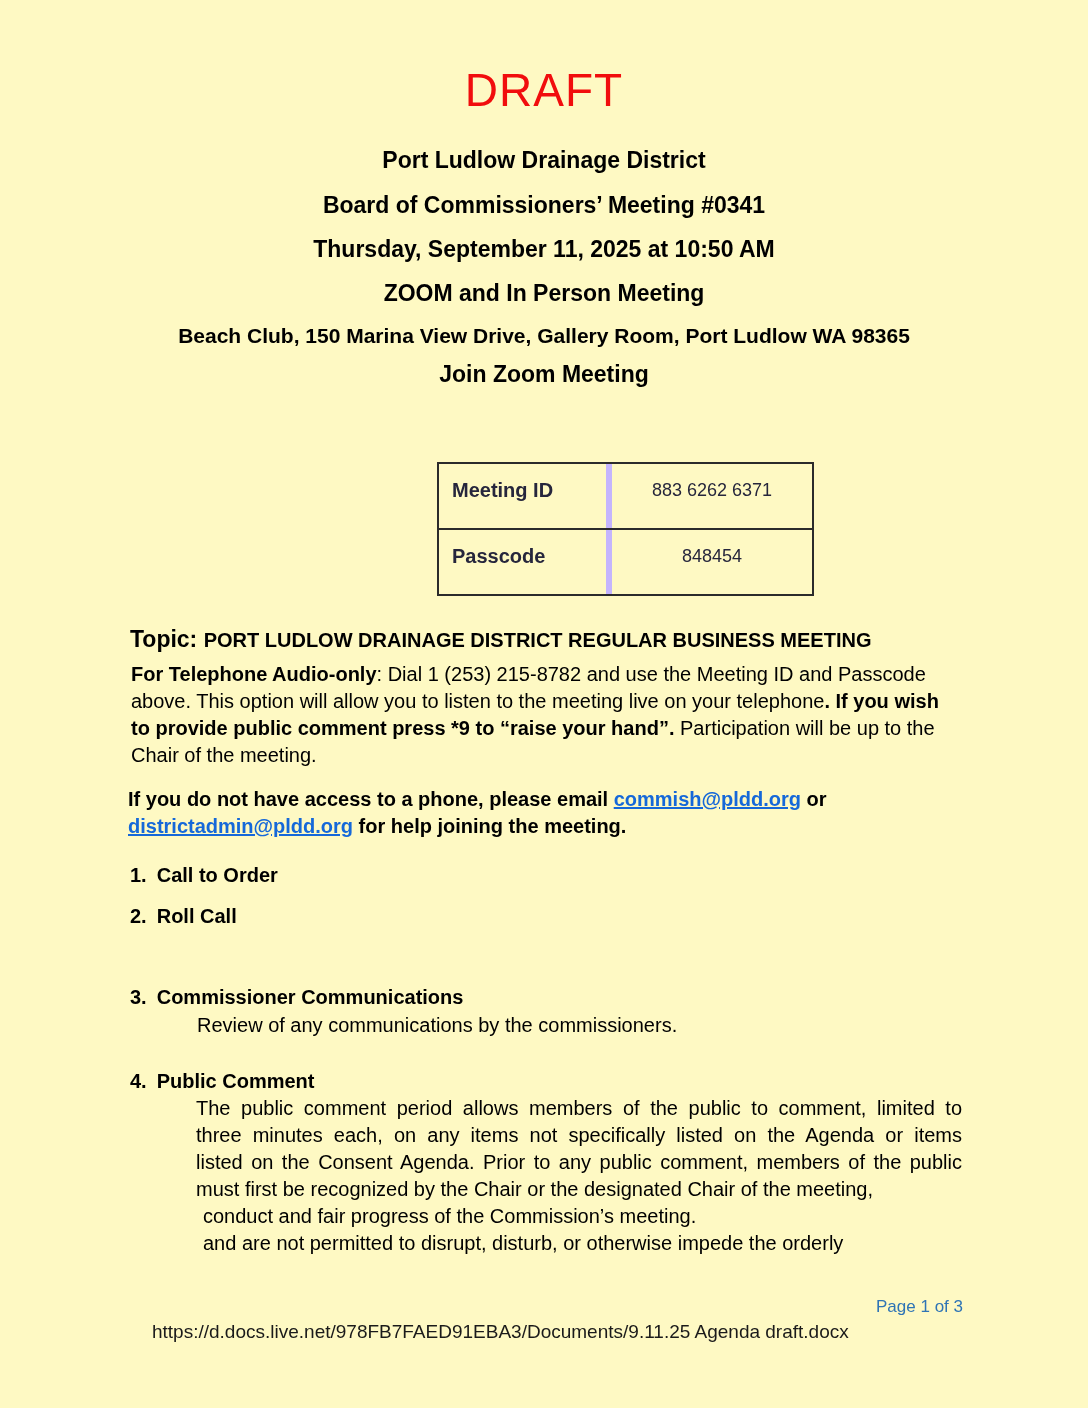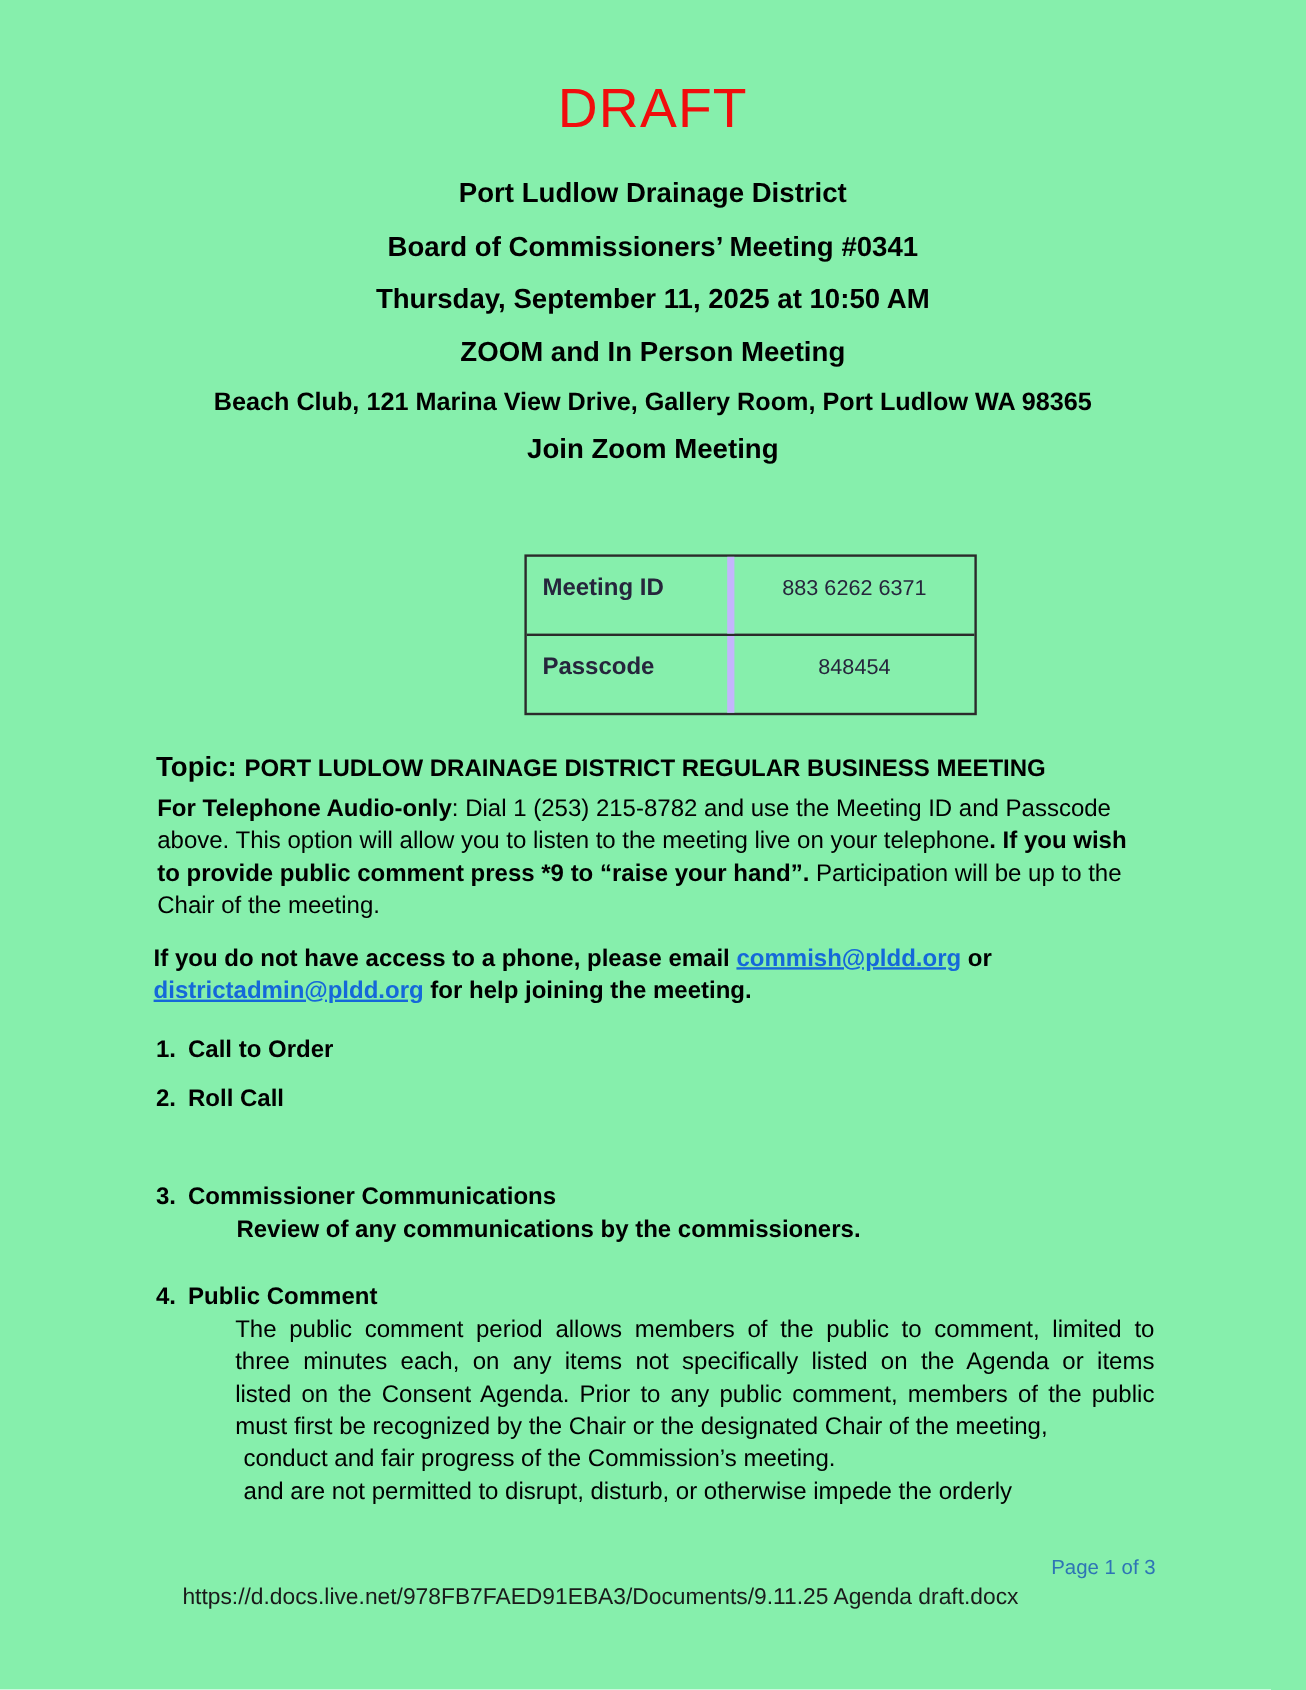--- a/index.html
+++ b/index.html
@@ -4,21 +4,21 @@
 <style>
   html, body {
     margin: 0;
     padding: 0;
     background: #ffffff;
   }
   .page {
     position: relative;
     width: 1088px;
     height: 1408px;
-    background: #86efac;
+    background: #fef9c3;
     font-family: "Liberation Sans", sans-serif;
     color: #000000;
     overflow: hidden;
   }
   .abs { position: absolute; }
 
   
   .draft {
     top: 62px; left: 0; width: 100%;
     text-align: center;
@@ -113,21 +113,21 @@
     font-size: 20px; line-height: 26px;
   }
   .agenda-item .num { margin-right: 10px; }
   .ai-1 { top: 862px; }
   .ai-2 { top: 903px; text-align: center; }
   .ai-3 { top: 984px; }
   .ai-4 { top: 1068px; }
 
   .item-desc {
     top: 1012px; left: 197px;
-    font-size: 20px; line-height: 27px; font-weight: bold;
+    font-size: 20px; line-height: 27px;
   }
 
   .pc-para {
     top: 1095px; left: 196px;
     width: 766px;
     font-size: 20px; line-height: 27px;
   }
   .pc-para .pline { white-space: nowrap; }
   .pc-para .pline.jl {
     white-space: normal;
@@ -152,21 +152,21 @@
 <body>
 
 <div class="page">
 
   <div class="abs draft">DRAFT</div>
 
   <div class="abs hline h-org">Port Ludlow Drainage District</div>
   <div class="abs hline h-meeting">Board of Commissioners’ Meeting #0341</div>
   <div class="abs hline h-datetime">Thursday, September 11, 2025 at 10:50 AM</div>
   <div class="abs hline h-mode">ZOOM and In Person Meeting</div>
-  <div class="abs hline h-location">Beach Club, 121 Marina View Drive, Gallery Room, Port Ludlow WA 98365</div>
+  <div class="abs hline h-location">Beach Club, 150 Marina View Drive, Gallery Room, Port Ludlow WA 98365</div>
   <div class="abs hline h-join">Join Zoom Meeting</div>
 
 
   <div class="abs zoom-table">
     <div class="trow">
       <div class="tcell-label">Meeting ID</div>
       <div class="tcell-value">883 6262 6371</div>
     </div>
     <div class="trow">
       <div class="tcell-label">Passcode</div>

